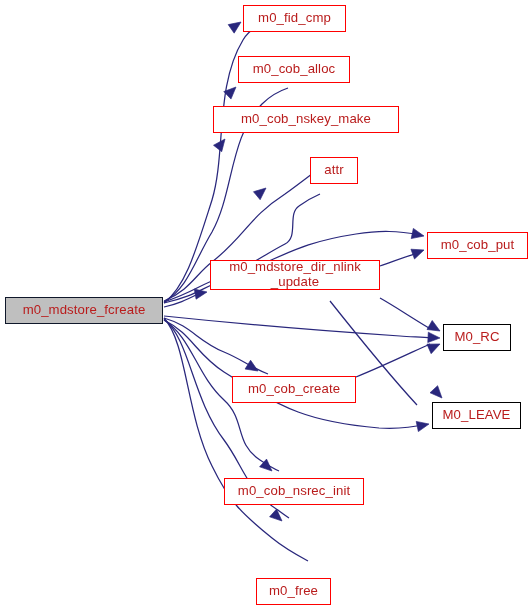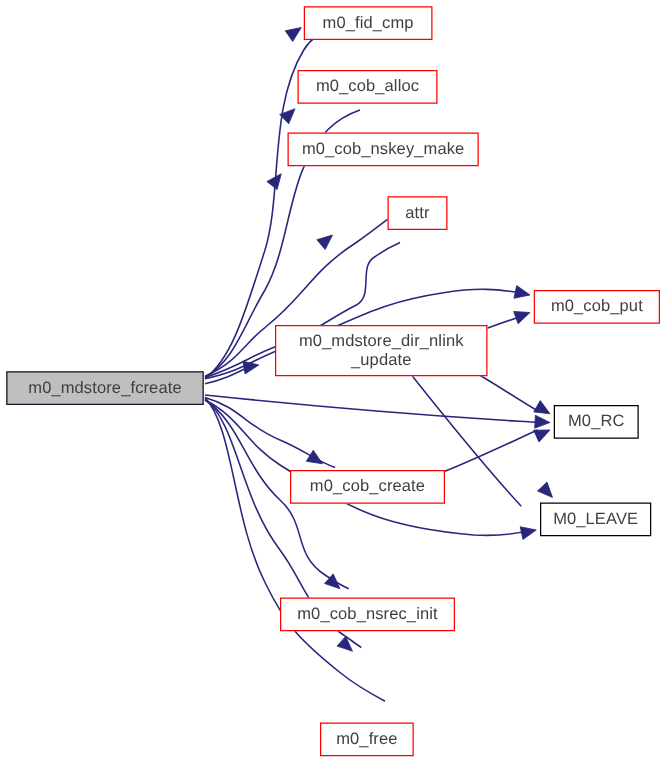--- a/index.html
+++ b/index.html
@@ -26,21 +26,21 @@
   }
   .node {
     position: absolute;
     box-sizing: border-box;
     display: flex;
     align-items: center;
     justify-content: center;
     text-align: center;
     font-size: 13.2px;
     line-height: 1.12;
-    color: #404040;
+    color: #b91c1c;
     white-space: pre-line;
     letter-spacing: 0.1px;
     background: #ffffff;
     border: 1px solid #ff0000;
     z-index: 5;
   }
   .node.plain {
     border: 1px solid #000000;
     justify-content: center;
   }
@@ -98,33 +98,33 @@
   </div>
 
   <div class="node" style="left: 243px; top: 5px; width: 103px; height: 27px;">
     <span class="node-label">m0_fid_cmp</span>
   </div>
 
   <div class="node" style="left: 238px; top: 56px; width: 112px; height: 27px;">
     <span class="node-label">m0_cob_alloc</span>
   </div>
 
-  <div class="node" style="left: 230px; top: 106px; width: 153px; height: 27px;">
+  <div class="node" style="left: 213px; top: 106px; width: 186px; height: 27px;">
     <span class="node-label">m0_cob_nskey_make</span>
   </div>
 
   <div class="node" style="left: 270px; top: 157px; width: 48px; height: 27px; margin-left: 40px;">
     <span class="node-label">attr</span>
   </div>
 
   <div class="node" style="left: 427px; top: 232px; width: 101px; height: 27px;">
     <span class="node-label">m0_cob_put</span>
   </div>
 
-  <div class="node" style="left: 220px; top: 260px; width: 170px; height: 41px;">
+  <div class="node" style="left: 210px; top: 260px; width: 170px; height: 30px;">
     <span class="node-label">m0_mdstore_dir_nlink
 _update</span>
   </div>
 
   <div class="node plain" style="left: 443px; top: 324px; width: 68px; height: 27px;">
     <span class="node-label">M0_RC</span>
   </div>
 
   <div class="node" style="left: 232px; top: 376px; width: 124px; height: 27px; text-align: right;">
     <span class="node-label">m0_cob_create</span>

